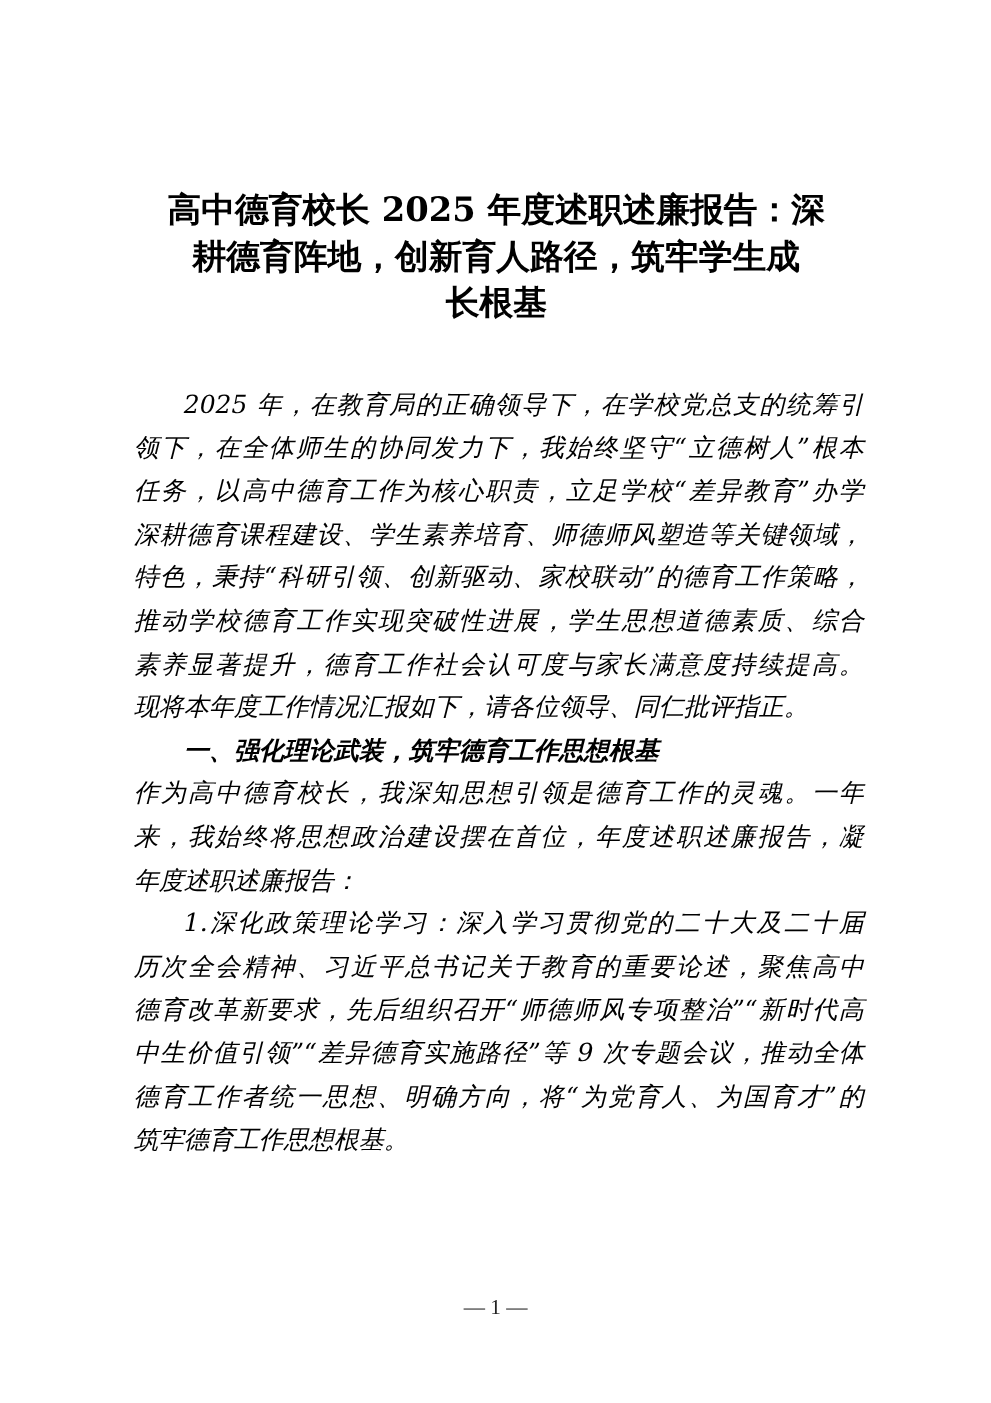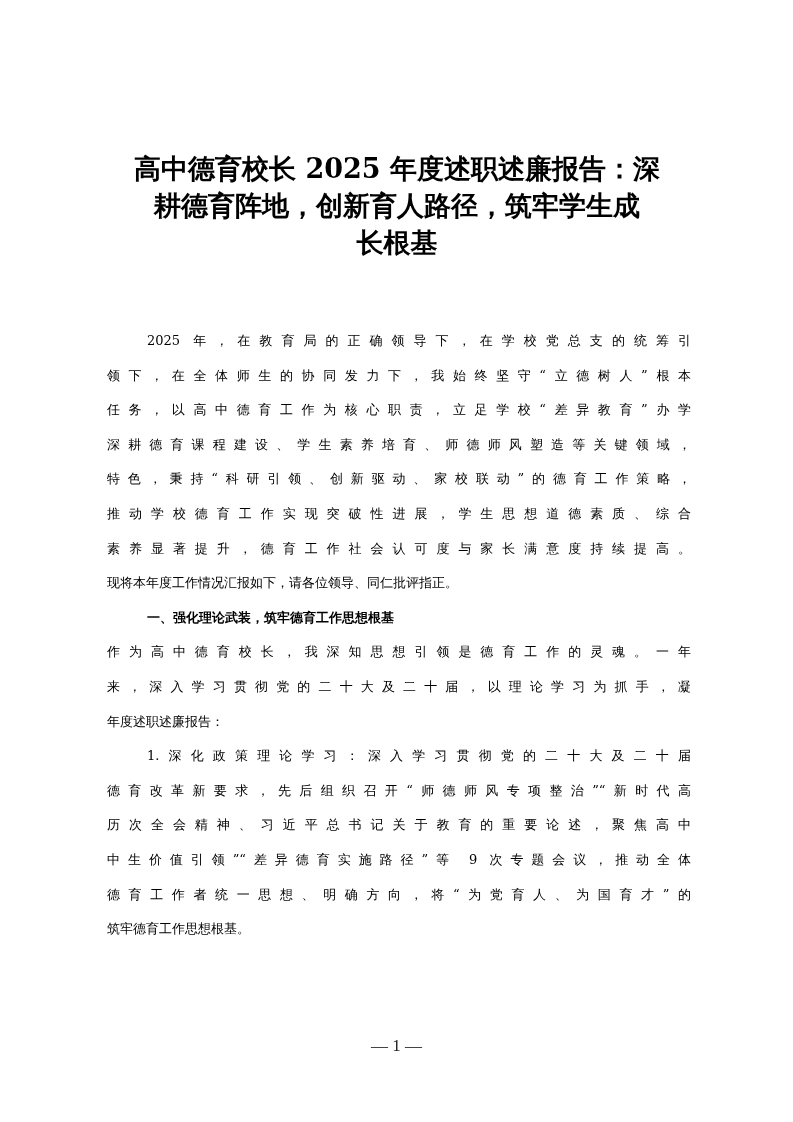--- a/index.html
+++ b/index.html
@@ -6,23 +6,23 @@
   body { width: 793px; height: 1122px; position: relative; overflow: hidden; color: #000; }
   .page { position: absolute; left: 0; top: 0; width: 793px; height: 1122px; background: #fff; }
   .title {
     position: absolute; left: 100px; top: 150px; width: 594px;
     font-family: "DejaVu Serif", "Liberation Serif", serif;
     font-weight: bold; font-size: 27px; line-height: 37px;
     text-align: center; letter-spacing: 0px;
   }
   .title div { white-space: nowrap; text-align: center; }
   .body {
-    position: absolute; left: 107px; top: 324px; width: 584px;
+    position: absolute; left: 107px; top: 306px; width: 584px;
     font-family: "DejaVu Serif", "Liberation Serif", serif;
-    font-size: 13px; line-height: 34.6px;
+    font-size: 20px; line-height: 34.6px; font-style: italic;
   }
   .line { white-space: nowrap; text-align: justify; text-align-last: justify; height: 34.6px; }
   .line.last { text-align-last: left; }
   .indent { padding-left: 40px; }
   .heading { font-weight: bold; }
   .footer {
     position: absolute; left: 0; top: 1036px; width: 793px; text-align: center;
     font-family: "Liberation Serif", serif; font-size: 17px; color: #222;
   }
 </style>
@@ -48,28 +48,28 @@
       <div class="line">素养显著提升，德育工作社会认可度与家长满意度持续提高。</div>
       <div class="line last">现将本年度工作情况汇报如下，请各位领导、同仁批评指正。</div>
     </div>
 
     <div>
       <div class="line last indent heading">一、强化理论武装，筑牢德育工作思想根基</div>
     </div>
 
     <div>
       <div class="line">作为高中德育校长，我深知思想引领是德育工作的灵魂。一年</div>
-      <div class="line">来，深入学习贯彻党的二十大及二十届，以理论学习为抓手，凝</div>
+      <div class="line">来，我始终将思想政治建设摆在首位，年度述职述廉报告，凝</div>
       <div class="line last">年度述职述廉报告：</div>
     </div>
 
     <div>
       <div class="line indent">1.深化政策理论学习：深入学习贯彻党的二十大及二十届</div>
+      <div class="line">历次全会精神、习近平总书记关于教育的重要论述，聚焦高中</div>
       <div class="line">德育改革新要求，先后组织召开“师德师风专项整治”“新时代高</div>
-      <div class="line">历次全会精神、习近平总书记关于教育的重要论述，聚焦高中</div>
       <div class="line">中生价值引领”“差异德育实施路径”等 9 次专题会议，推动全体</div>
       <div class="line">德育工作者统一思想、明确方向，将“为党育人、为国育才”的</div>
       <div class="line last">筑牢德育工作思想根基。</div>
     </div>
 
   </div>
 
   <div class="footer">— 1 —</div>
 </div>
 

